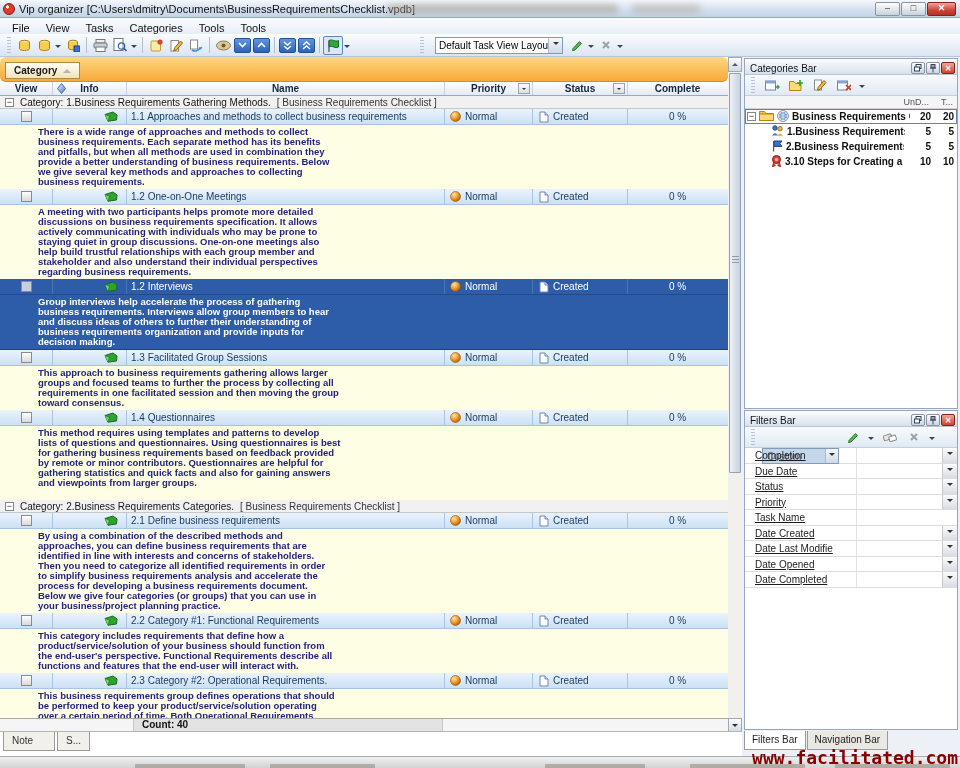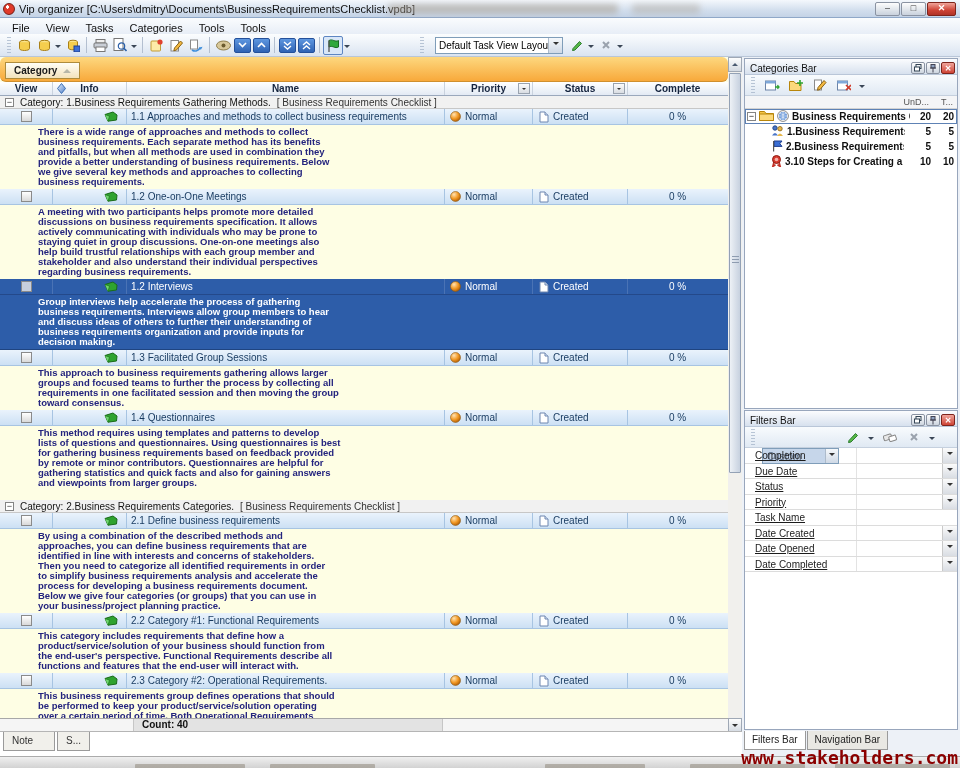--- a/index.html
+++ b/index.html
@@ -838,20 +838,27 @@
 
   </div>
             <div class="frow">
     <div class="flabel">Date Created</div>
     <div class="fvalue"></div>
     <div class="fdrop">
                 <span class="arr-d"></span>
               </div>
   </div>
             <div class="frow">
+    <div class="flabel">Date Last Modifie</div>
+    <div class="fvalue"></div>
+    <div class="fdrop">
+                <span class="arr-d"></span>
+              </div>
+  </div>
+            <div class="frow">
     <div class="flabel">Date Opened</div>
     <div class="fvalue"></div>
     <div class="fdrop">
                 <span class="arr-d"></span>
               </div>
   </div>
             <div class="frow">
     <div class="flabel">Date Completed</div>
     <div class="fvalue"></div>
     <div class="fdrop">
@@ -866,15 +873,15 @@
         <span class="ptab active">Filters Bar</span>
         <span class="ptab">Navigation Bar</span>
       </div>
     <div class="os-strip">
       <span class="os-btn" style="left:135px;width:110px"></span>
       <span class="os-btn" style="left:270px;width:105px"></span>
       <span class="os-btn" style="left:545px;width:100px"></span>
       <span class="os-btn" style="left:690px;width:115px"></span>
       <span class="os-btn" style="left:835px;width:115px"></span>
     </div>
-    <div class="watermark">www.stakeholders.com</div>
+    <div class="watermark">www.facilitated.com</div>
   </div>
 </div>
 
 </body></html>

